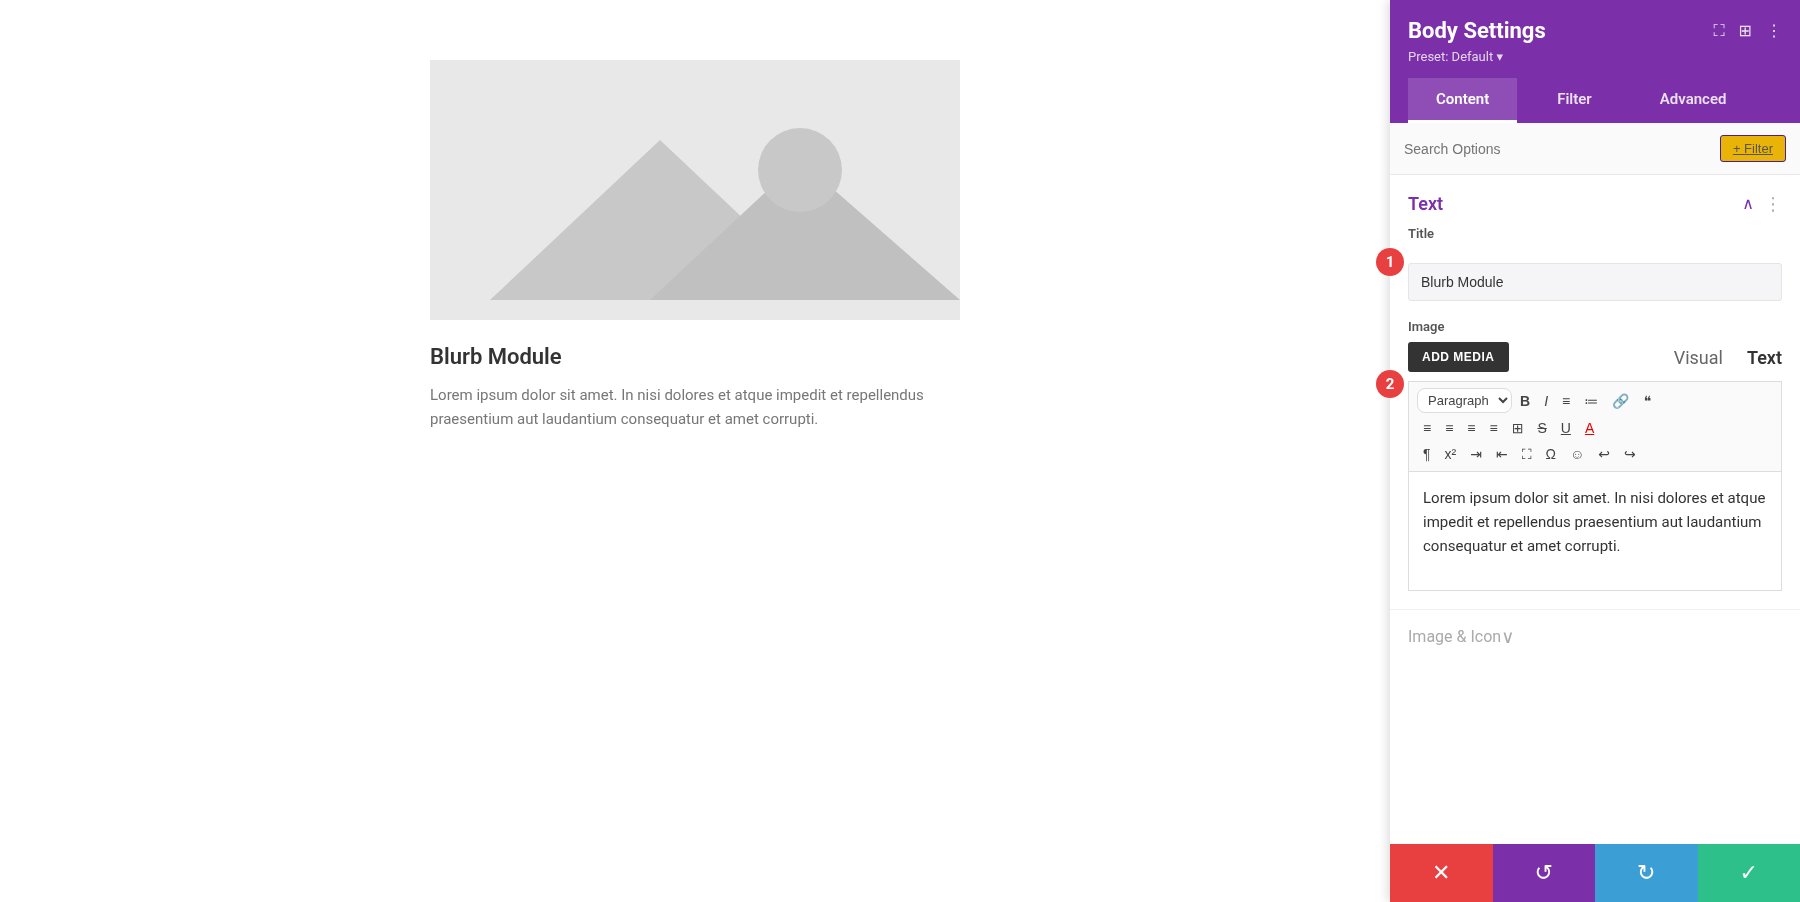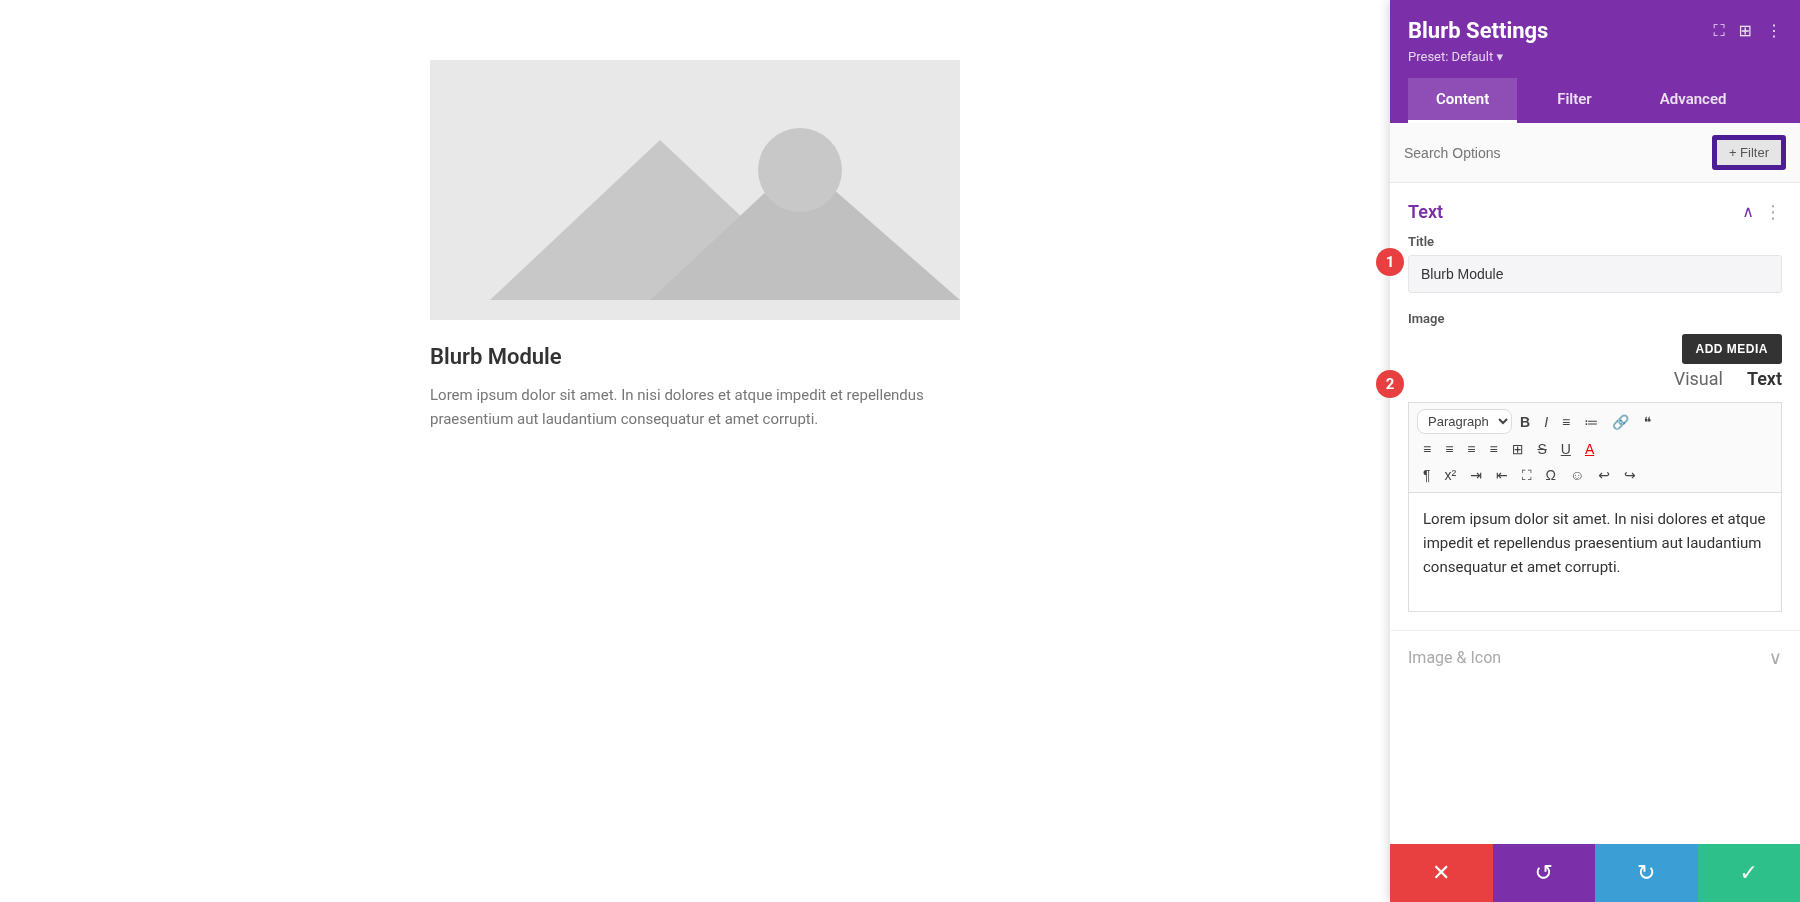--- a/index.html
+++ b/index.html
@@ -139,30 +139,31 @@
     .search-input {
       flex: 1;
       border: none;
       background: transparent;
       font-size: 14px;
       color: #404040;
       outline: none;
     }
 
     .filter-btn {
-      border: 5px solid #4c1d95;
-      background: #e5e5e5;
+      border: 1px solid #4c1d95;
+      background: #eab308;
       padding: 5px 12px;
       font-size: 13px;
       color: #555;
       border-radius: 3px;
       cursor: pointer;
       display: flex;
       align-items: center;
       gap: 4px;
+      text-decoration: underline;
     }
 
     .panel-content {
       flex: 1;
       overflow-y: auto;
       padding: 0;
     }
 
     .panel-content::-webkit-scrollbar {
       width: 6px;
@@ -204,21 +205,21 @@
       color: #aaa;
       font-size: 18px;
       cursor: pointer;
     }
 
     
     .field-label {
       font-size: 13px;
       font-weight: 600;
       color: #555;
-      margin-bottom: 6px;
+      margin-bottom: 22px;
     }
 
     .field-input {
       width: 100%;
       padding: 10px 12px;
       border: 1px solid #e5e5e5;
       background: #f5f5f8;
       border-radius: 3px;
       font-size: 14px;
       color: #333;
@@ -232,21 +233,20 @@
       font-weight: 600;
       color: #555;
       margin-bottom: 8px;
     }
 
     .editor-header {
       display: flex;
       align-items: flex-end;
       justify-content: space-between;
       margin-bottom: 9px;
-      flex-direction: column;
     }
 
     .add-media-btn {
       background: #333;
       color: #fff;
       border: none;
       padding: 8px 14px;
       font-size: 12px;
       font-weight: 700;
       border-radius: 3px;
@@ -314,21 +314,20 @@
       background: #fff;
       margin-bottom: 18px;
     }
 
     
     .section-collapsed {
       padding: 16px 18px;
       border-top: 1px solid #f0f0f0;
       display: flex;
       align-items: center;
-      justify-content: space-between;
       cursor: pointer;
     }
 
     .section-collapsed-title {
       font-size: 16px;
       color: #aaa;
     }
 
     .section-collapsed-icon {
       color: #aaa;
@@ -401,21 +400,21 @@
   <div class="preview-body">Lorem ipsum dolor sit amet. In nisi dolores et atque impedit et repellendus praesentium aut laudantium consequatur et amet corrupti.</div>
 </div>
 
 <div class="panel panel-relative">
 
   <div class="step-badge step-1">1</div>
   <div class="step-badge step-2">2</div>
 
   <div class="panel-header">
     <div class="panel-header-top">
-      <div class="panel-title">Blurb Settings</div>
+      <div class="panel-title">Body Settings</div>
       <div class="panel-header-icons">
         <span class="panel-header-icon">⛶</span>
         <span class="panel-header-icon">⊞</span>
         <span class="panel-header-icon">⋮</span>
       </div>
     </div>
     <div class="preset-label">Preset: Default ▾</div>
     <div class="panel-tabs">
       <div class="tab active">Content</div>
       <div class="tab">Filter</div>

